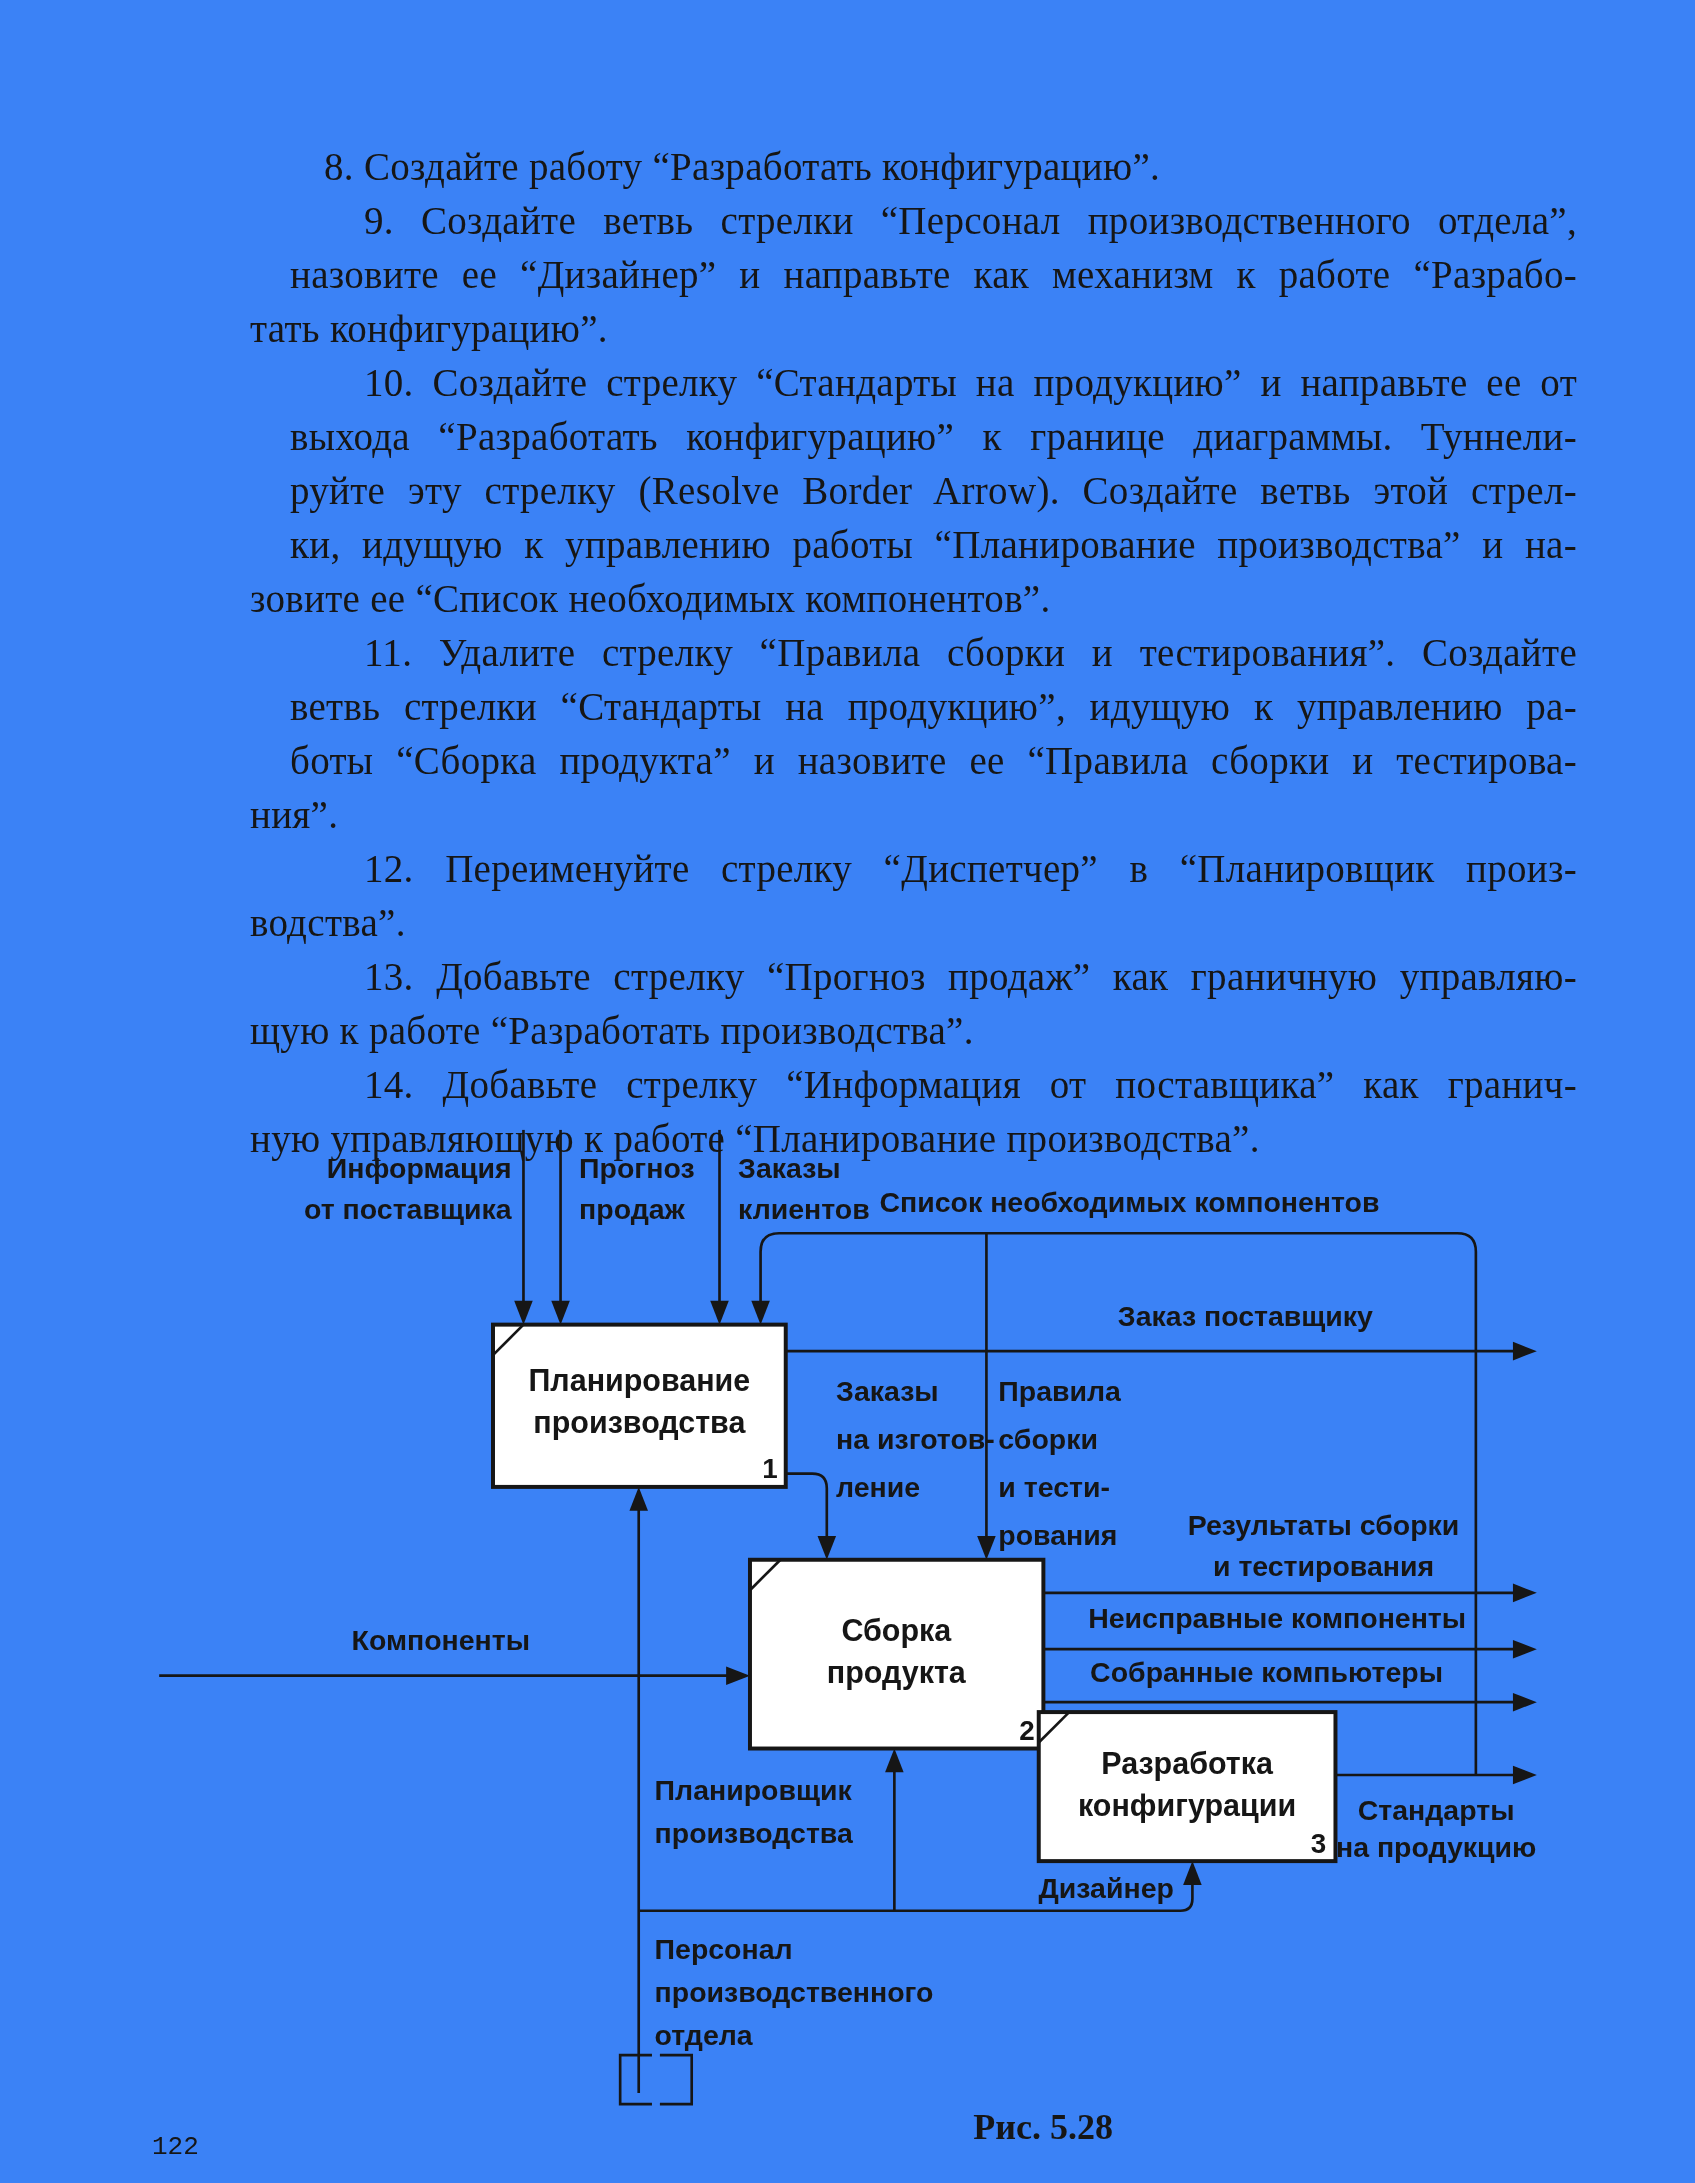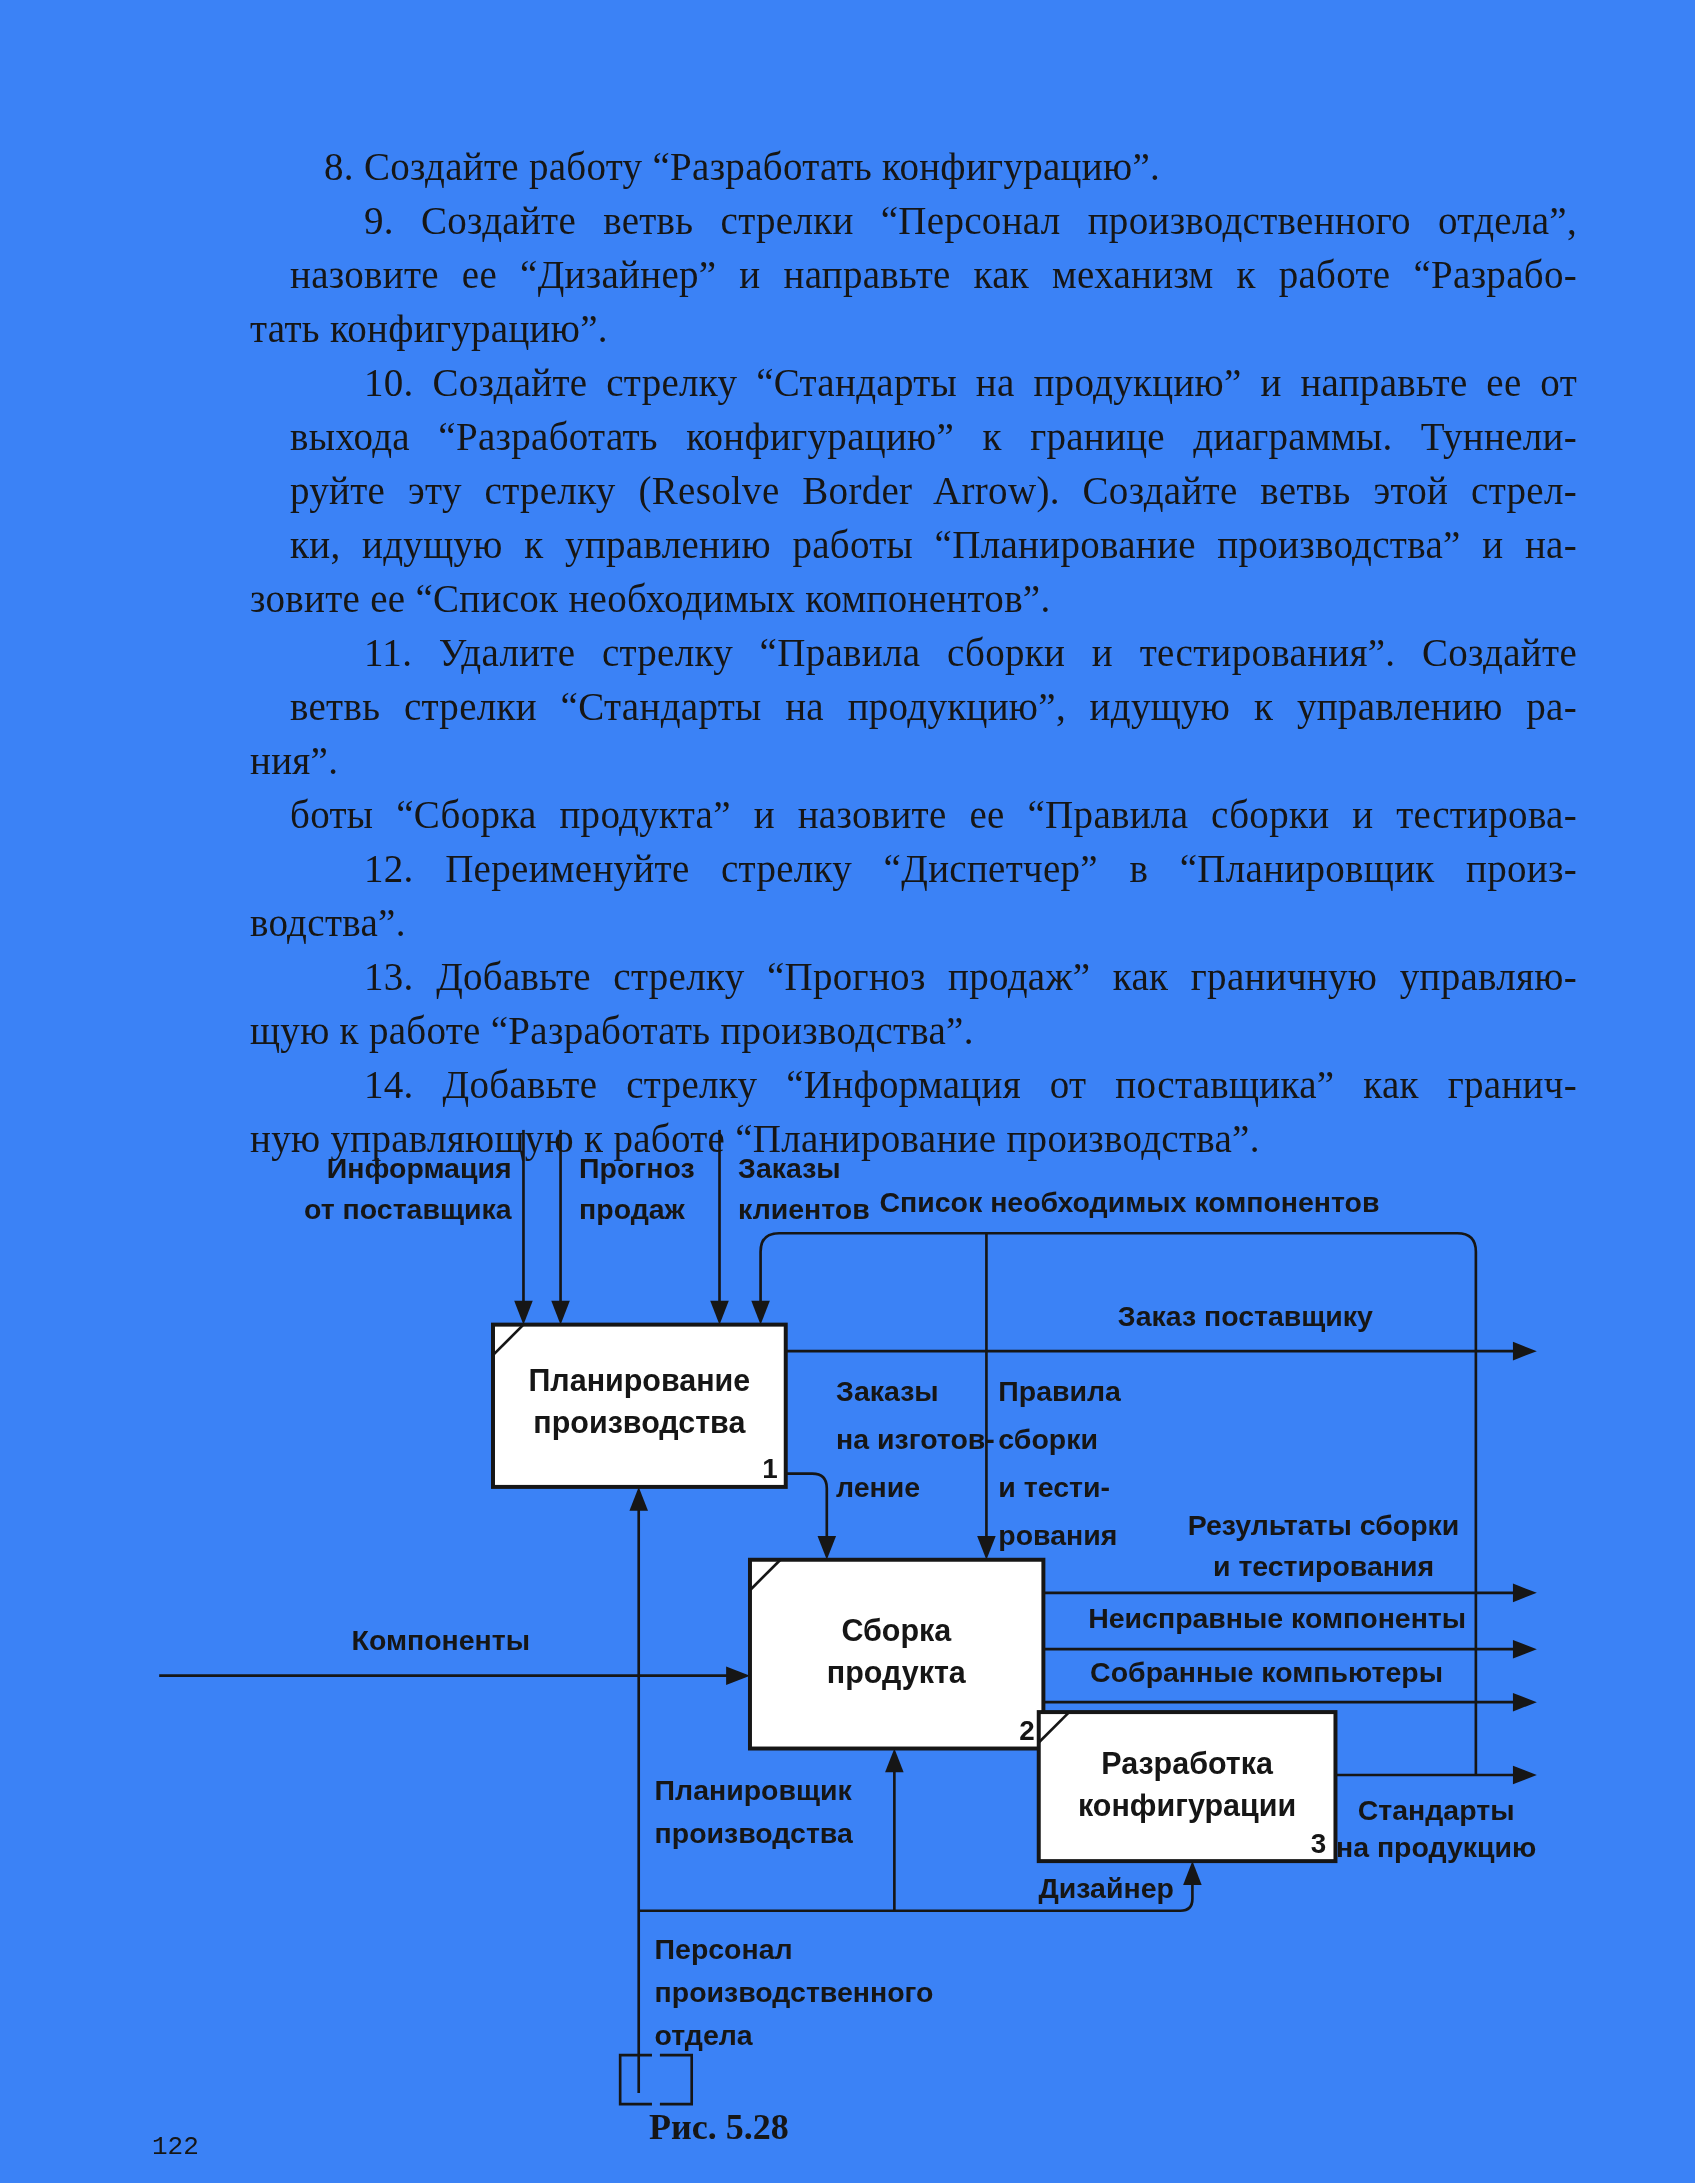--- a/index.html
+++ b/index.html
@@ -18,21 +18,21 @@
     font-size:39px;
     height:54px;line-height:54px;
     letter-spacing:0.3px;
     white-space:normal;
   }
   .jst{text-align:justify;text-align-last:justify;margin-left:40px;}
   .ind{text-indent:74px;}
   .diagram-svg{position:absolute;left:0;top:0;}
   .caption{
     position:absolute;left:649px;top:2106px;width:464px;
-    font-size:36px;font-weight:bold;text-align:left;
+    font-size:36px;font-weight:bold;text-align:right;
     font-family:"Liberation Serif", serif;
   }
   .pagenum{
     position:absolute;left:152px;top:2132px;
     font-size:26px;font-family:Liberation Mono, monospace;
   }
   text{
     font-family:"Liberation Sans", sans-serif;
     font-weight:700;
     fill:#161616;
@@ -54,22 +54,22 @@
     <div class="ln ind jst">9. Создайте ветвь стрелки “Персонал производственного отдела”,</div>
     <div class="ln jst">назовите ее “Дизайнер” и направьте как механизм к работе “Разрабо-</div>
     <div class="ln">тать конфигурацию”.</div>
     <div class="ln ind jst">10. Создайте стрелку “Стандарты на продукцию” и направьте ее от</div>
     <div class="ln jst">выхода “Разработать конфигурацию” к границе диаграммы. Туннели-</div>
     <div class="ln jst">руйте эту стрелку (Resolve Border Arrow). Создайте ветвь этой стрел-</div>
     <div class="ln jst">ки, идущую к управлению работы “Планирование производства” и на-</div>
     <div class="ln">зовите ее “Список необходимых компонентов”.</div>
     <div class="ln ind jst">11. Удалите стрелку “Правила сборки и тестирования”. Создайте</div>
     <div class="ln jst">ветвь стрелки “Стандарты на продукцию”, идущую к управлению ра-</div>
+    <div class="ln jst">боты “Сборка продукта” и назовите ее “Правила сборки и тестирова-</div>
     <div class="ln">ния”.</div>
-    <div class="ln jst">боты “Сборка продукта” и назовите ее “Правила сборки и тестирова-</div>
     <div class="ln ind jst">12. Переименуйте стрелку “Диспетчер” в “Планировщик произ-</div>
     <div class="ln">водства”.</div>
     <div class="ln ind jst">13. Добавьте стрелку “Прогноз продаж” как граничную управляю-</div>
     <div class="ln">щую к работе “Разработать производства”.</div>
     <div class="ln ind jst">14. Добавьте стрелку “Информация от поставщика” как гранич-</div>
     <div class="ln">ную управляющую к работе “Планирование производства”.</div>
   </div>
 
   <svg class="diagram-svg" width="1696" height="2183" viewBox="0 0 2560 3296">
 

